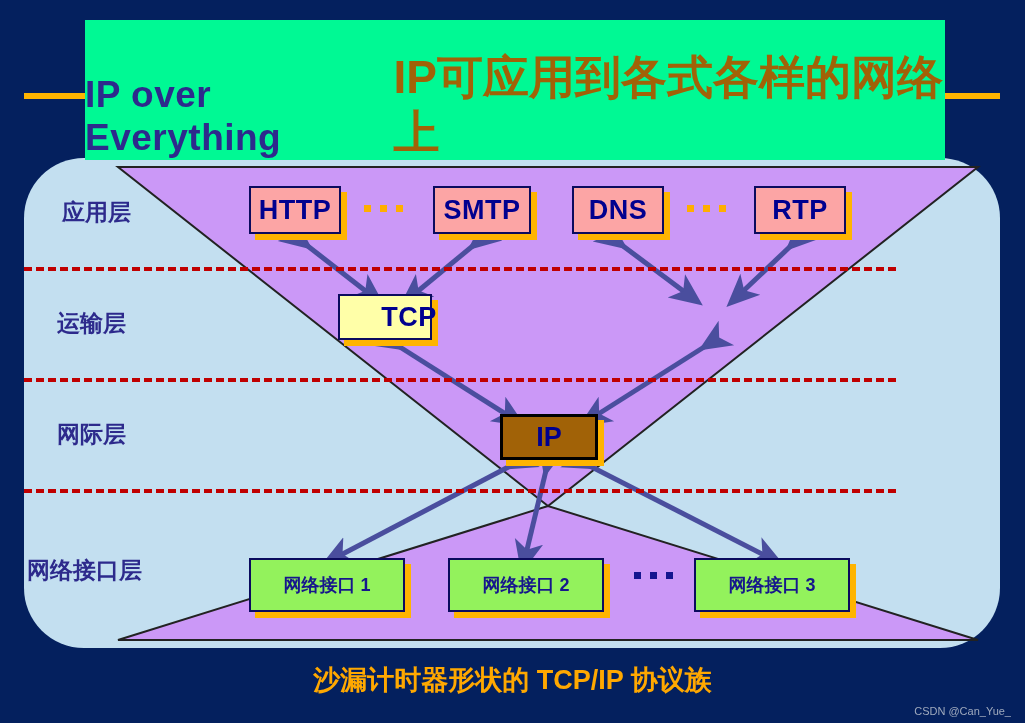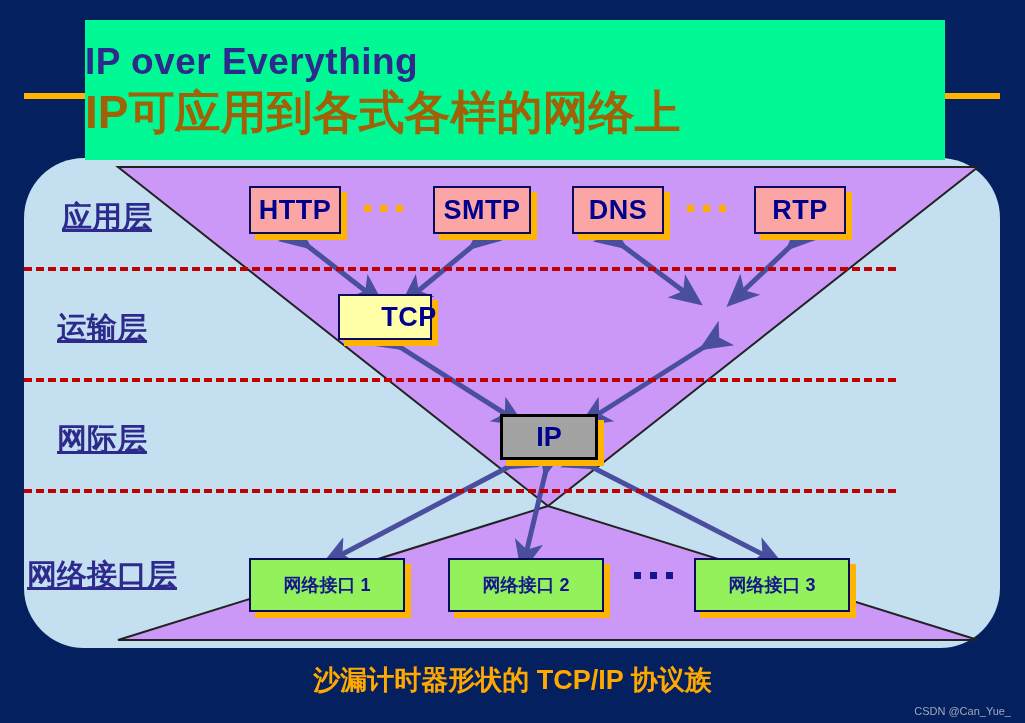--- a/index.html
+++ b/index.html
@@ -49,22 +49,22 @@
 
   
   .title-banner {
     position: absolute;
     left: 85px;
     top: 20px;
     width: 860px;
     height: 140px;
     background: #00f994;
     display: flex;
-    flex-direction: column;
-    align-items: flex-start;
+    flex-direction: row;
+    align-items: flex-end;
     justify-content: center;
     z-index: 5;
   }
   .title-en {
     color: #2d2a8c;
     font-size: 37px;
     font-weight: bold;
     letter-spacing: 0.5px;
     line-height: 1.18;
   }
@@ -73,25 +73,24 @@
     font-size: 46px;
     font-weight: bold;
     line-height: 1.2;
     margin-top: 2px;
   }
 
   
   .layer-label {
     position: absolute;
     color: #2d2a8c;
-    font-size: 30px;
+    font-size: 23px;
     font-weight: bold;
     z-index: 6;
     white-space: nowrap;
-    text-decoration: underline;
   }
 
   
   .divider {
     position: absolute;
     height: 0;
     border-top: 4px dashed #c00000;
     z-index: 6;
   }
 
@@ -113,21 +112,21 @@
     font-size: 27px;
     letter-spacing: 0.5px;
   }
   .pbox.transport {
     background: #ffffa8;
     border: 2px solid #0b0b5e;
     font-size: 27px;
     letter-spacing: 0.5px;
   }
   .pbox.ip {
-    background: #a3a3a3;
+    background: #a16207;
     border: 3px solid #000000;
     font-size: 27px;
   }
   .pbox.netif {
     background: #93f25c;
     border: 2px solid #0b0b5e;
     font-size: 18px;
     color: #16168c;
   }
 

